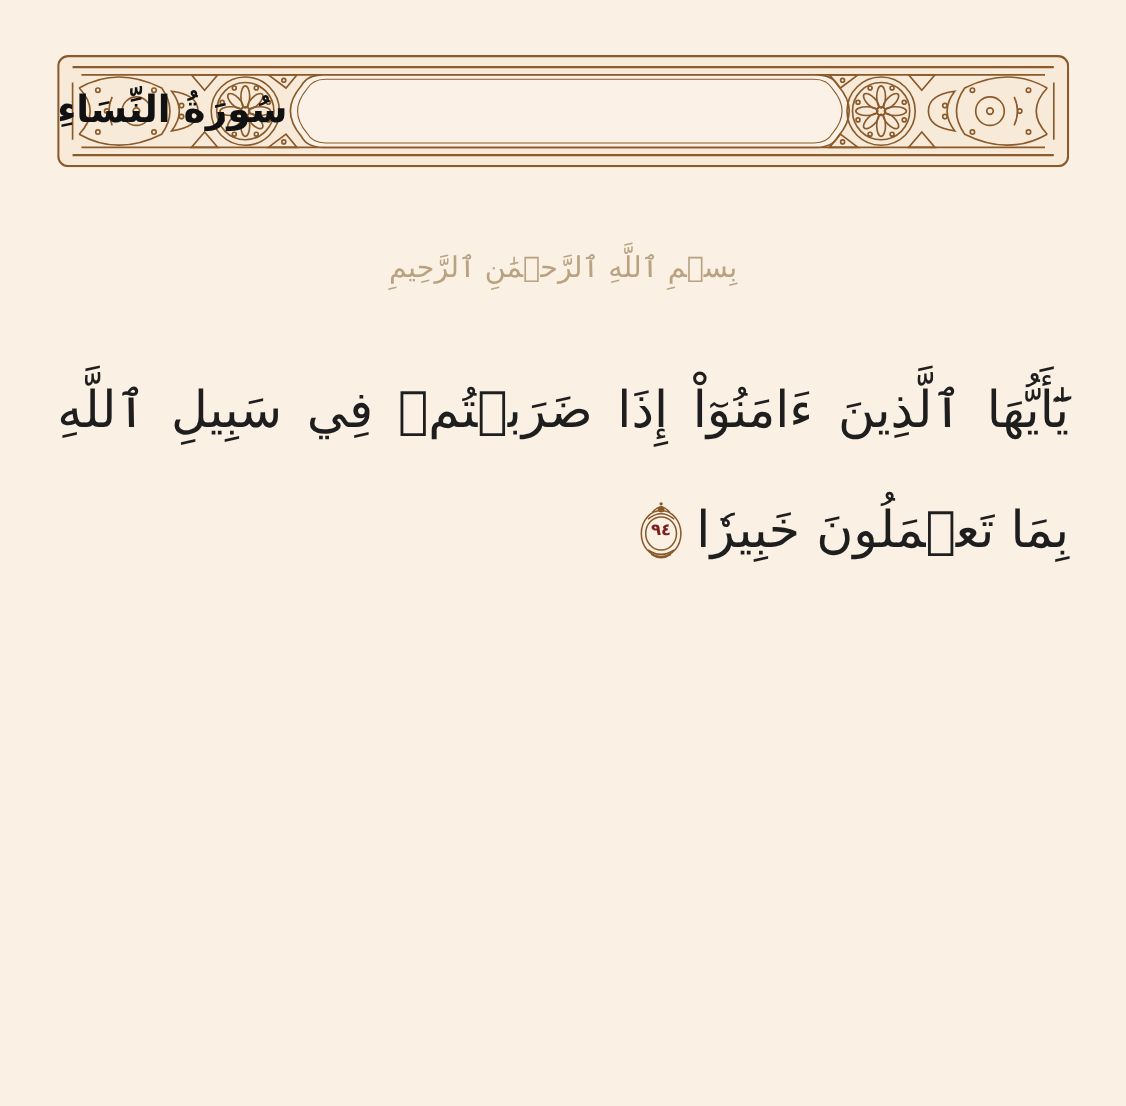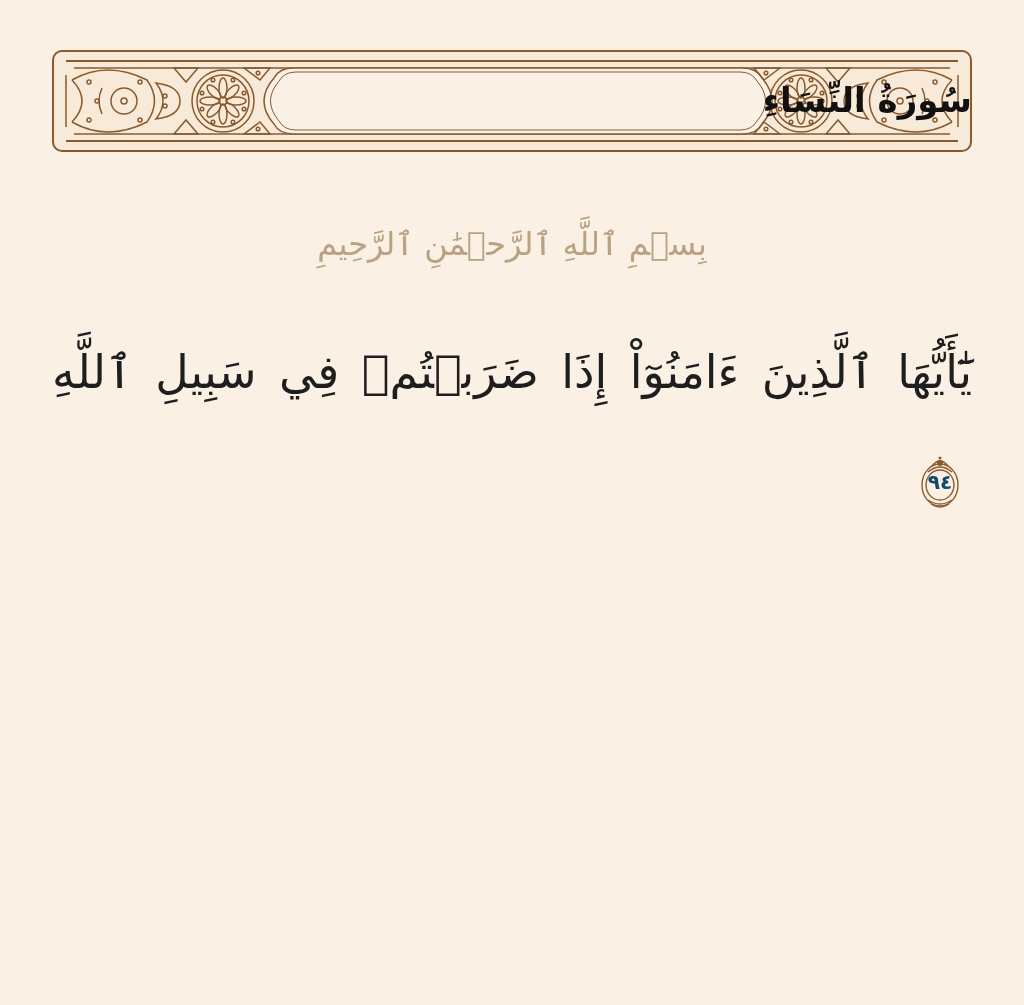--- a/index.html
+++ b/index.html
@@ -25,37 +25,37 @@
     .header-frame svg {
       position: absolute;
       left: 0;
       top: 0;
     }
     .surah-title {
       position: absolute;
       left: 0;
       right: 0;
       top: 22px;
-      text-align: right;
+      text-align: left;
       font-family: "DejaVu Sans", sans-serif;
       font-size: 34px;
       font-weight: bold;
       color: #111;
       direction: rtl;
       line-height: 56px;
     }
     .basmala {
       position: absolute;
       left: 0;
       right: 0;
       top: 218px;
       text-align: center;
       direction: rtl;
       font-family: "DejaVu Sans", sans-serif;
-      font-size: 32px;
+      font-size: 26px;
       color: #b9a27f;
       line-height: 52px;
       letter-spacing: 1px;
     }
     .verse-block {
       position: absolute;
       left: 52px;
       width: 920px;
       top: 318px;
       direction: rtl;
@@ -97,23 +97,23 @@
       vertical-align: middle;
     }
     .ayah-marker svg {
       position: absolute;
       left: 0;
       top: 0;
     }
     .ayah-number {
       position: relative;
       font-family: "DejaVu Sans", sans-serif;
-      font-size: 20px;
+      font-size: 15px;
       font-weight: bold;
-      color: #0c4a6e;
+      color: #7f1d1d;
       direction: rtl;
       line-height: 1;
     }
   </style>
 </head>
 <body>
 
 <div class="header-frame">
   <svg width="920" height="102" viewBox="0 0 920 102">
 
@@ -217,20 +217,21 @@
   <div class="surah-title">سُورَةُ النِّسَاءِ</div>
 </div>
 
 <div class="basmala">بِسۡمِ ٱللَّهِ ٱلرَّحۡمَٰنِ ٱلرَّحِيمِ</div>
 
 <div class="verse-block">
   <div class="verse-line">
     <span class="text">يَٰٓأَيُّهَا ٱلَّذِينَ ءَامَنُوٓاْ إِذَا ضَرَبۡتُمۡ فِي سَبِيلِ ٱللَّهِ</span>
   </div>
   <div class="verse-line last">
+    <span class="text">بِمَا تَعۡمَلُونَ خَبِيرٗا</span>
     <span class="ayah-marker">
       <svg width="44" height="56" viewBox="0 0 44 56">
         <g fill="none" stroke="#8b5a2b" stroke-width="1.4">
           <ellipse cx="22" cy="31" rx="18" ry="21"></ellipse>
           <ellipse cx="22" cy="31" rx="14" ry="15"></ellipse>
           <path d="M14 12 Q22 2 30 12"></path>
           <path d="M10 18 Q22 8 34 18"></path>
           <path d="M10 46 Q22 54 34 46"></path>
           <path d="M13 50 Q22 56 31 50"></path>
         </g>

